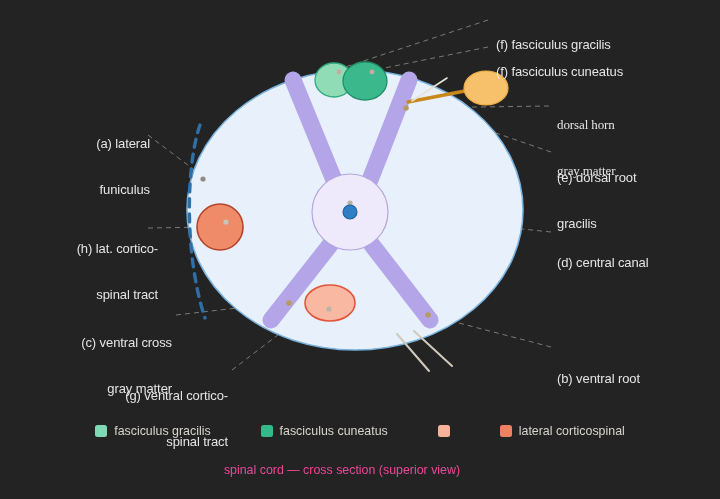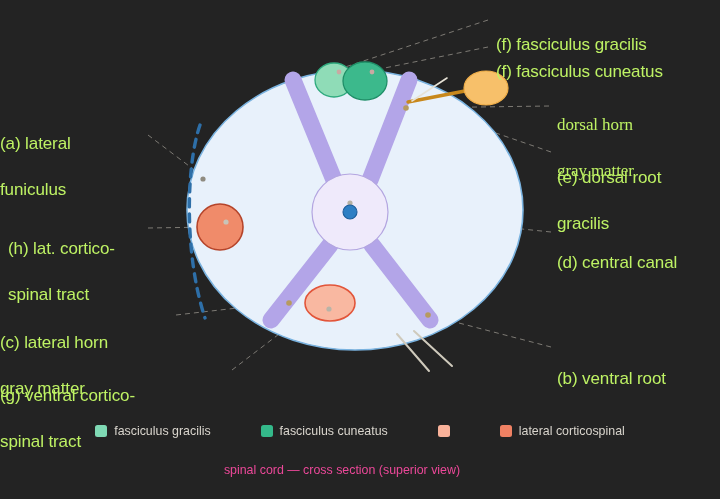--- a/index.html
+++ b/index.html
@@ -8,27 +8,27 @@
     background:#232323;
     font-family:"Liberation Sans", sans-serif;
     overflow:hidden;
     position:relative;
   }
   #stage{position:absolute;inset:0;width:720px;height:499px;}
   svg.layer{position:absolute;left:0;top:0;width:720px;height:499px;}
 
   .lbl{
     position:absolute;
-    color:#bef264;
-    font-size:17px;
+    color:#e5e5e5;
+    font-size:13px;
     line-height:15.2px;
     white-space:pre;
     letter-spacing:-0.1px;
   }
-  .lbl.r{}
+  .lbl.r{text-align:right;}
   .lbl.l{text-align:left;}
 
   .legend{
     position:absolute;left:0;top:424px;width:720px;
     display:flex;justify-content:center;align-items:center;
     gap:16px;
   }
   .lg-item{display:flex;align-items:center;gap:7px;margin:0 17px;}
   .lg-sw{width:12px;height:12px;border-radius:2.5px;display:block;}
   .lg-tx{color:#d9d5cd;font-size:12.4px;white-space:nowrap;}
@@ -104,21 +104,21 @@
     <div>(a) lateral</div>
     <div>funiculus</div>
   </div>
 
   <div class="lbl r" style="left:8px;top:211px;width:150px;">
     <div>(h) lat. cortico-</div>
     <div>spinal tract</div>
   </div>
 
   <div class="lbl r" style="left:0px;top:305px;width:172px;">
-    <div>(c) lateral horn</div>
+    <div>(c) ventral cross</div>
     <div>gray matter</div>
   </div>
 
   <div class="lbl r" style="left:0px;top:358px;width:228px;">
     <div>(g) ventral cortico-</div>
     <div>spinal tract</div>
   </div>
 
   <div class="lbl l" style="left:496px;top:7px;">
     <div>(f) fasciculus gracilis</div>

